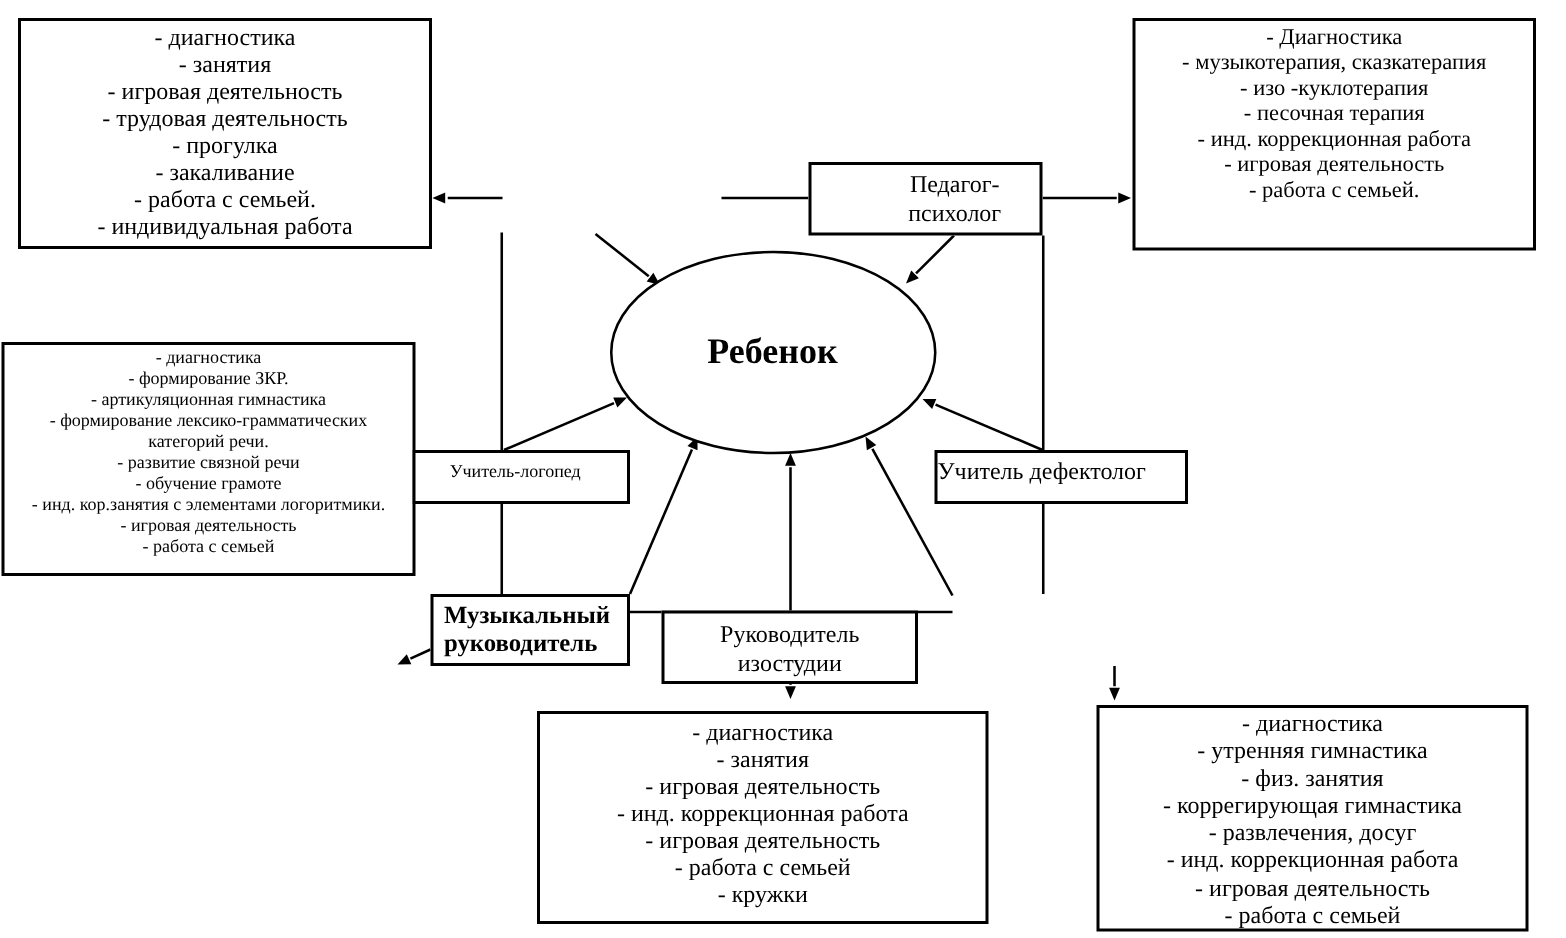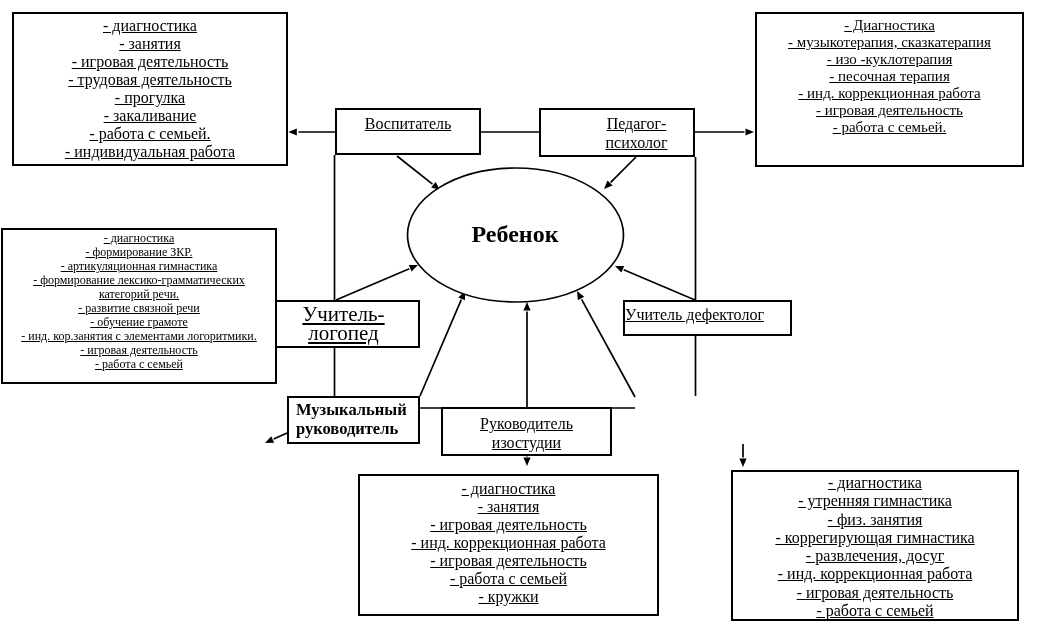--- a/index.html
+++ b/index.html
@@ -1,19 +1,19 @@
 <!DOCTYPE html>
 <html><head>
 <meta charset="utf-8">
 <style>
 html,body{margin:0;padding:0;background:#fff;}
 #stage{position:relative;width:1044px;height:625px;background:#fff;overflow:hidden;
   font-family:"Liberation Serif", serif;color:#000;}
 .box{position:absolute;box-sizing:border-box;border:2px solid #000;background:#fff;}
-.ctr{text-align:center;text-decoration:underline;}
+.ctr{text-align:center;}
 svg{position:absolute;left:0;top:0;}
 </style>
 </head>
 <body>
 <div id="stage">
 <svg width="1044" height="625" viewBox="0 0 1044 625">
   <g stroke="#000" stroke-width="1.7" fill="none">
     <line x1="481" y1="132" x2="539" y2="132"></line>
     <line x1="334.5" y1="155" x2="334.5" y2="396"></line>
     <line x1="695.5" y1="157" x2="695.5" y2="396"></line>
@@ -53,25 +53,24 @@
 </div>
 
 <div class="box ctr" style="left:755px;top:12px;width:269px;height:155px;font-size:15px;line-height:17px;padding-top:3px;">
 - Диагностика<br>- музыкотерапия, сказкатерапия<br>- изо -куклотерапия<br>- песочная терапия<br>- инд. коррекционная работа<br>- игровая деятельность<br>- работа с семьей.
 </div>
 
 <div class="box ctr" style="left:1px;top:228px;width:276px;height:156px;font-size:12px;line-height:14px;padding-top:1px;">
 - диагностика<br>- формирование ЗКР.<br>- артикуляционная гимнастика<br>- формирование лексико-грамматических<br>категорий речи.<br>- развитие связной речи<br>- обучение грамоте<br>- инд. кор.занятия с элементами логоритмики.<br>- игровая деятельность<br>- работа с семьей
 </div>
 
-<div class="box ctr" style="left:335px;top:108px;width:146px;height:47px;font-size:16px;line-height:19px;padding-top:4px;">Воспитатель</div>
 
 <div class="box ctr" style="left:539px;top:108px;width:156px;height:49px;font-size:16px;line-height:19px;padding-top:4px;padding-left:39px;">Педагог- психолог</div>
 
-<div class="box ctr" style="left:275px;top:300px;width:145px;height:48px;padding-right:8px;font-size:21px;line-height:19px;padding-top:3px;">Учитель-логопед</div>
+<div class="box ctr" style="left:275px;top:300px;width:145px;height:36px;padding-right:8px;font-size:12px;line-height:19px;padding-top:3px;">Учитель-логопед</div>
 
 <div class="box ctr" style="left:623px;top:300px;width:169px;height:36px;font-size:16px;line-height:19px;padding-top:3px;padding-right:26px;">Учитель дефектолог</div>
 
 <div class="box" style="left:287px;top:396px;width:133px;height:48px;font-size:16.5px;line-height:19px;padding-top:2px;padding-left:7px;font-weight:bold;">Музыкальный<br>руководитель</div>
 
 <div class="box ctr" style="left:441px;top:407px;width:171px;height:49px;font-size:16px;line-height:19px;padding-top:5px;">Руководитель<br>изостудии</div>
 
 
 <div class="box ctr" style="left:358px;top:474px;width:301px;height:142px;font-size:16px;line-height:18px;padding-top:4px;">
 - диагностика<br>- занятия<br>- игровая деятельность<br>- инд. коррекционная работа<br>- игровая деятельность<br>- работа с семьей<br>- кружки

